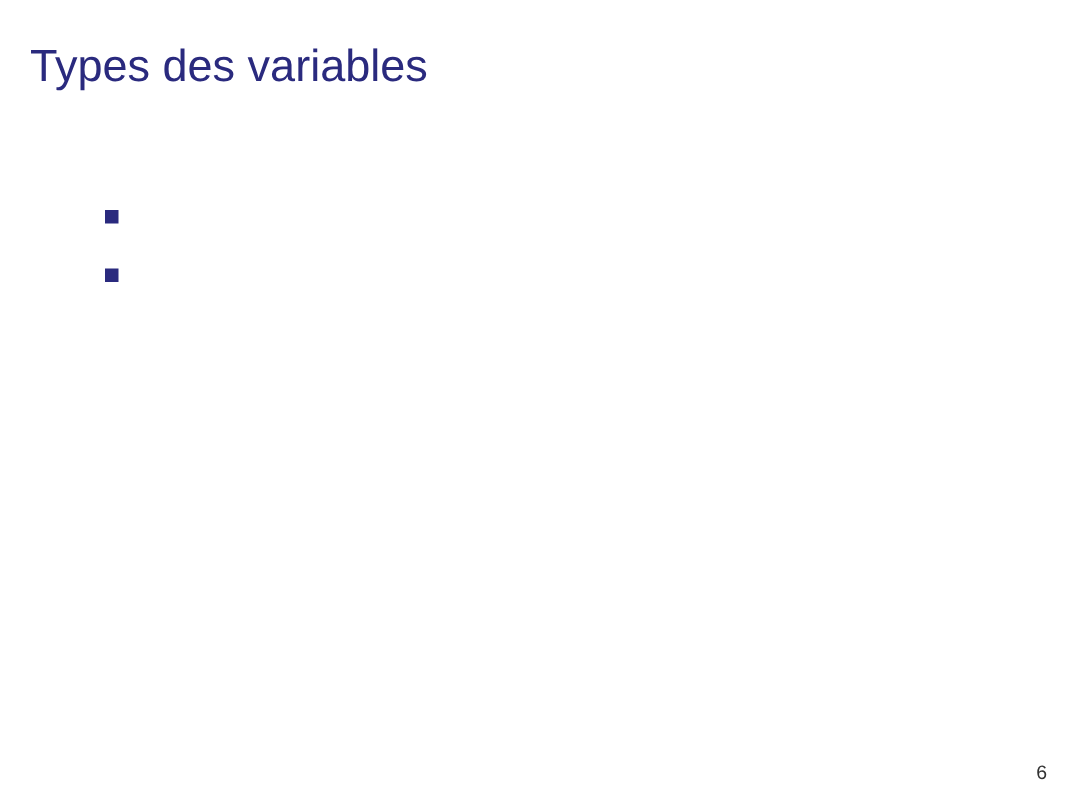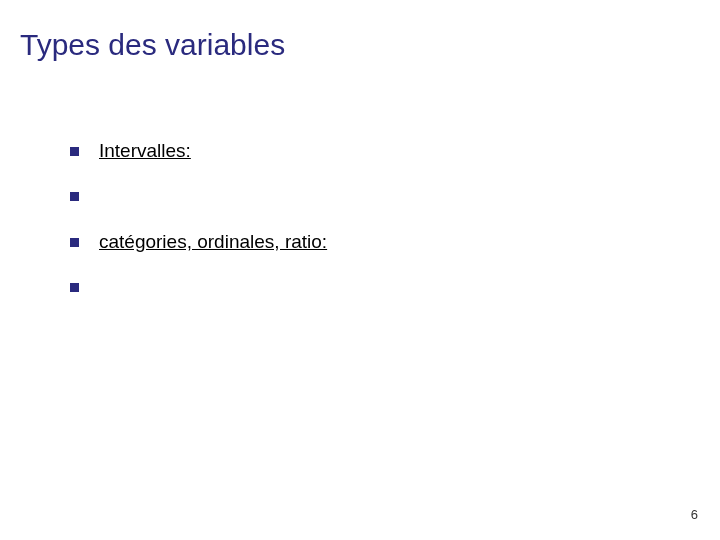--- a/index.html
+++ b/index.html
@@ -53,27 +53,19 @@
     }
   </style>
 </head>
 <body>
 
 <div class="title">Types des variables</div>
 
 <div class="content">
   <div class="bullet-item">
     <div class="bullet-square"></div>
-    <div class="bullet-text">Intervalles:</div>
-  </div>
-  <div class="bullet-item">
-    <div class="bullet-square"></div>
-  </div>
-  <div class="bullet-item">
-    <div class="bullet-square"></div>
-    <div class="bullet-text">catégories, ordinales, ratio:</div>
   </div>
   <div class="bullet-item">
     <div class="bullet-square"></div>
   </div>
 </div>
 
 <div class="page-number">6</div>
 
 </body></html>

